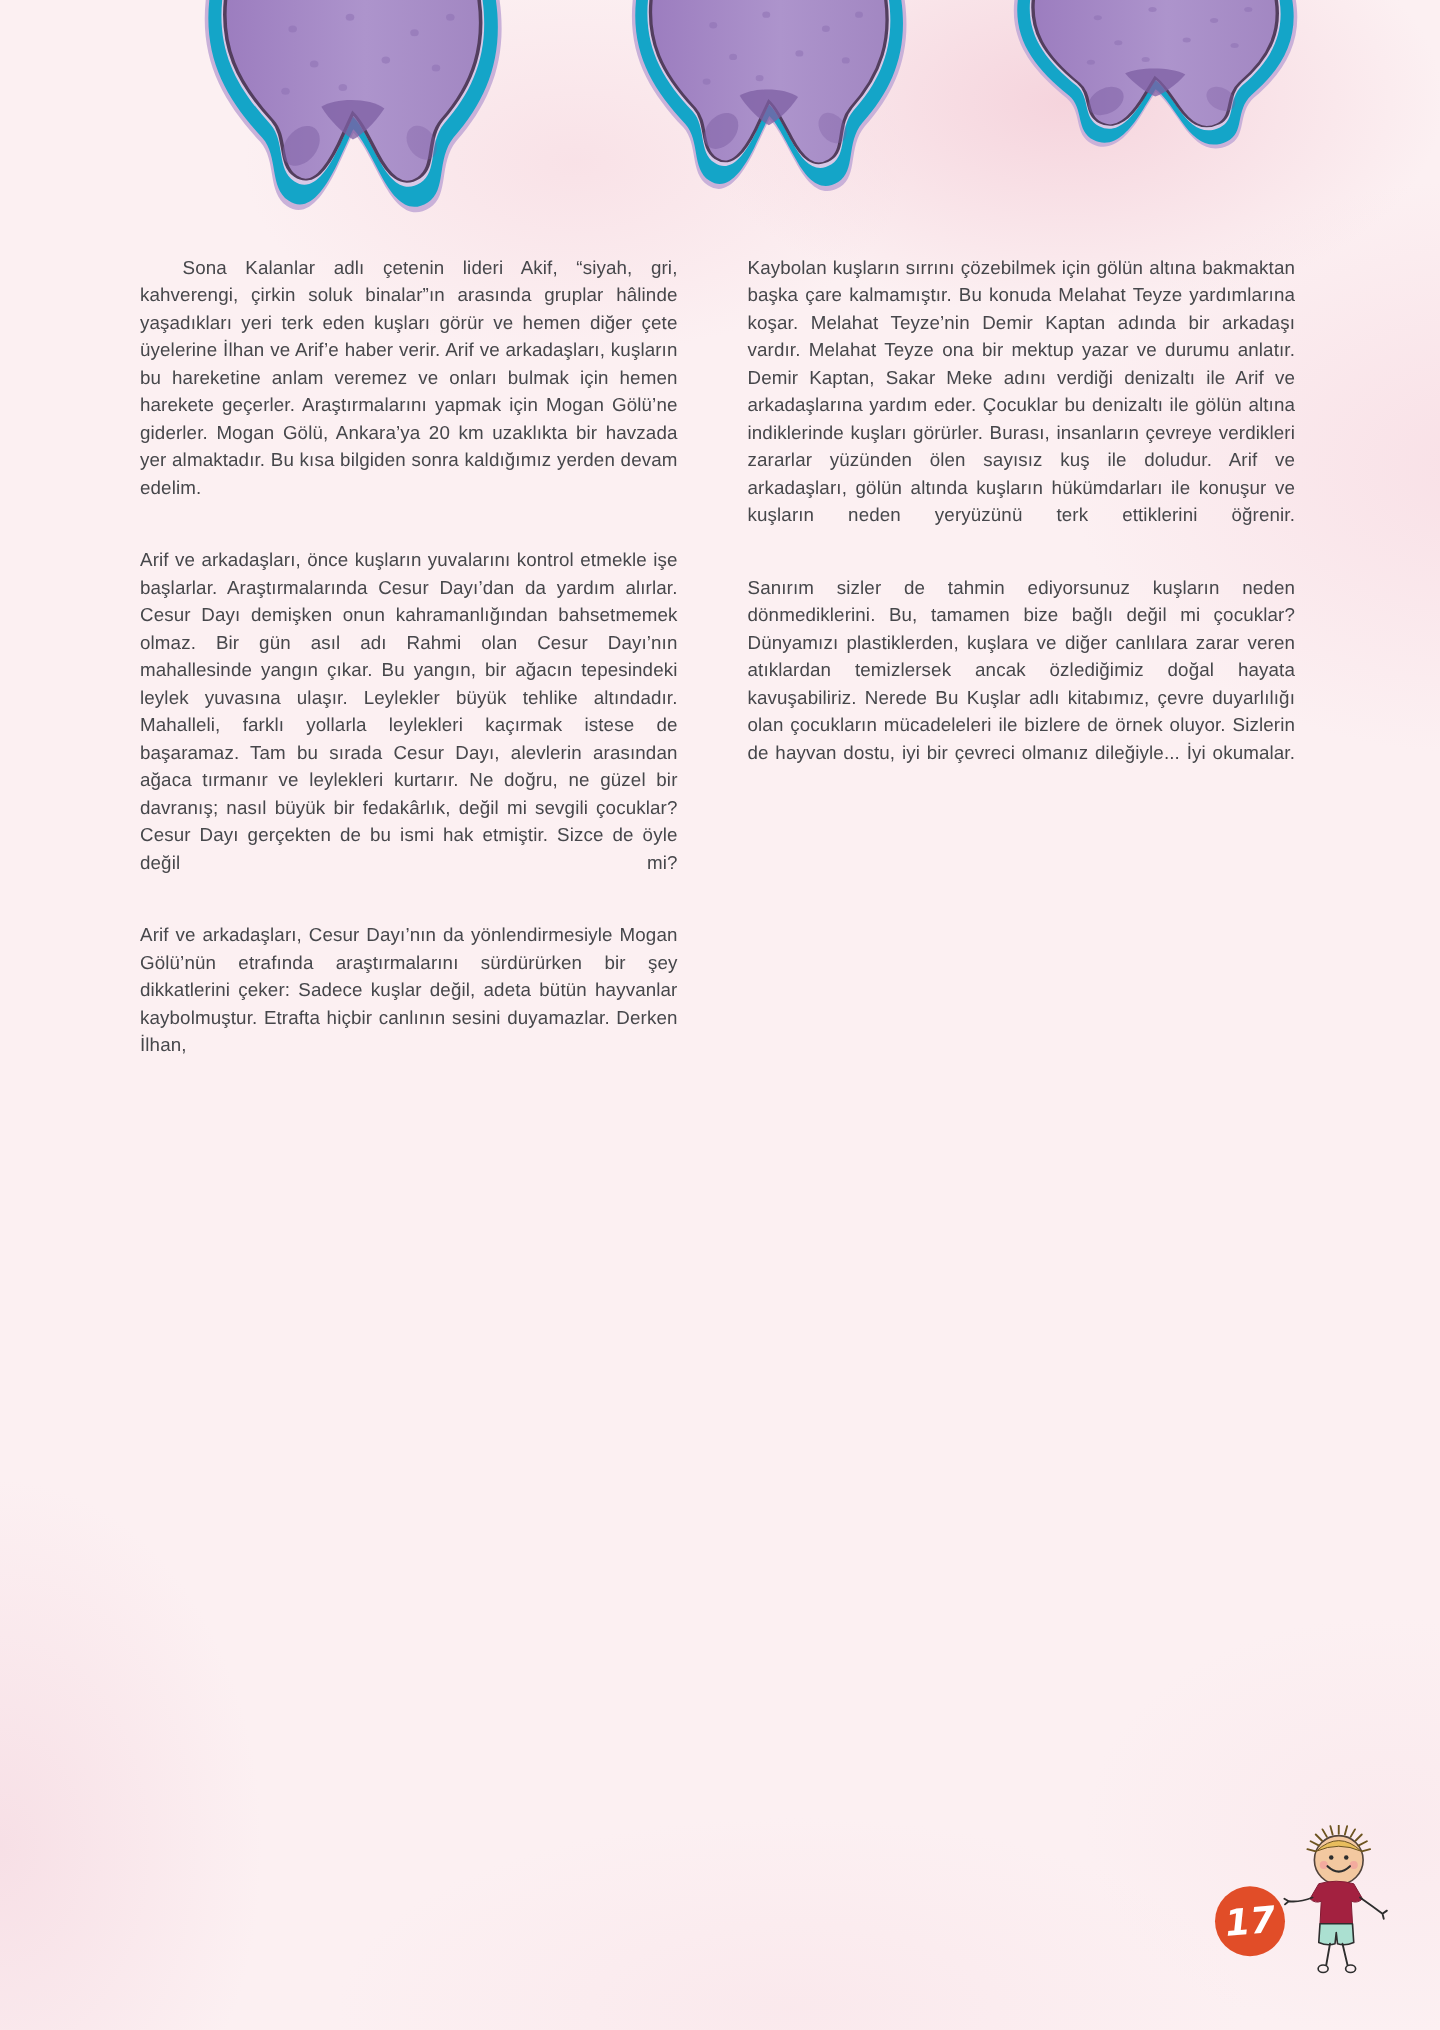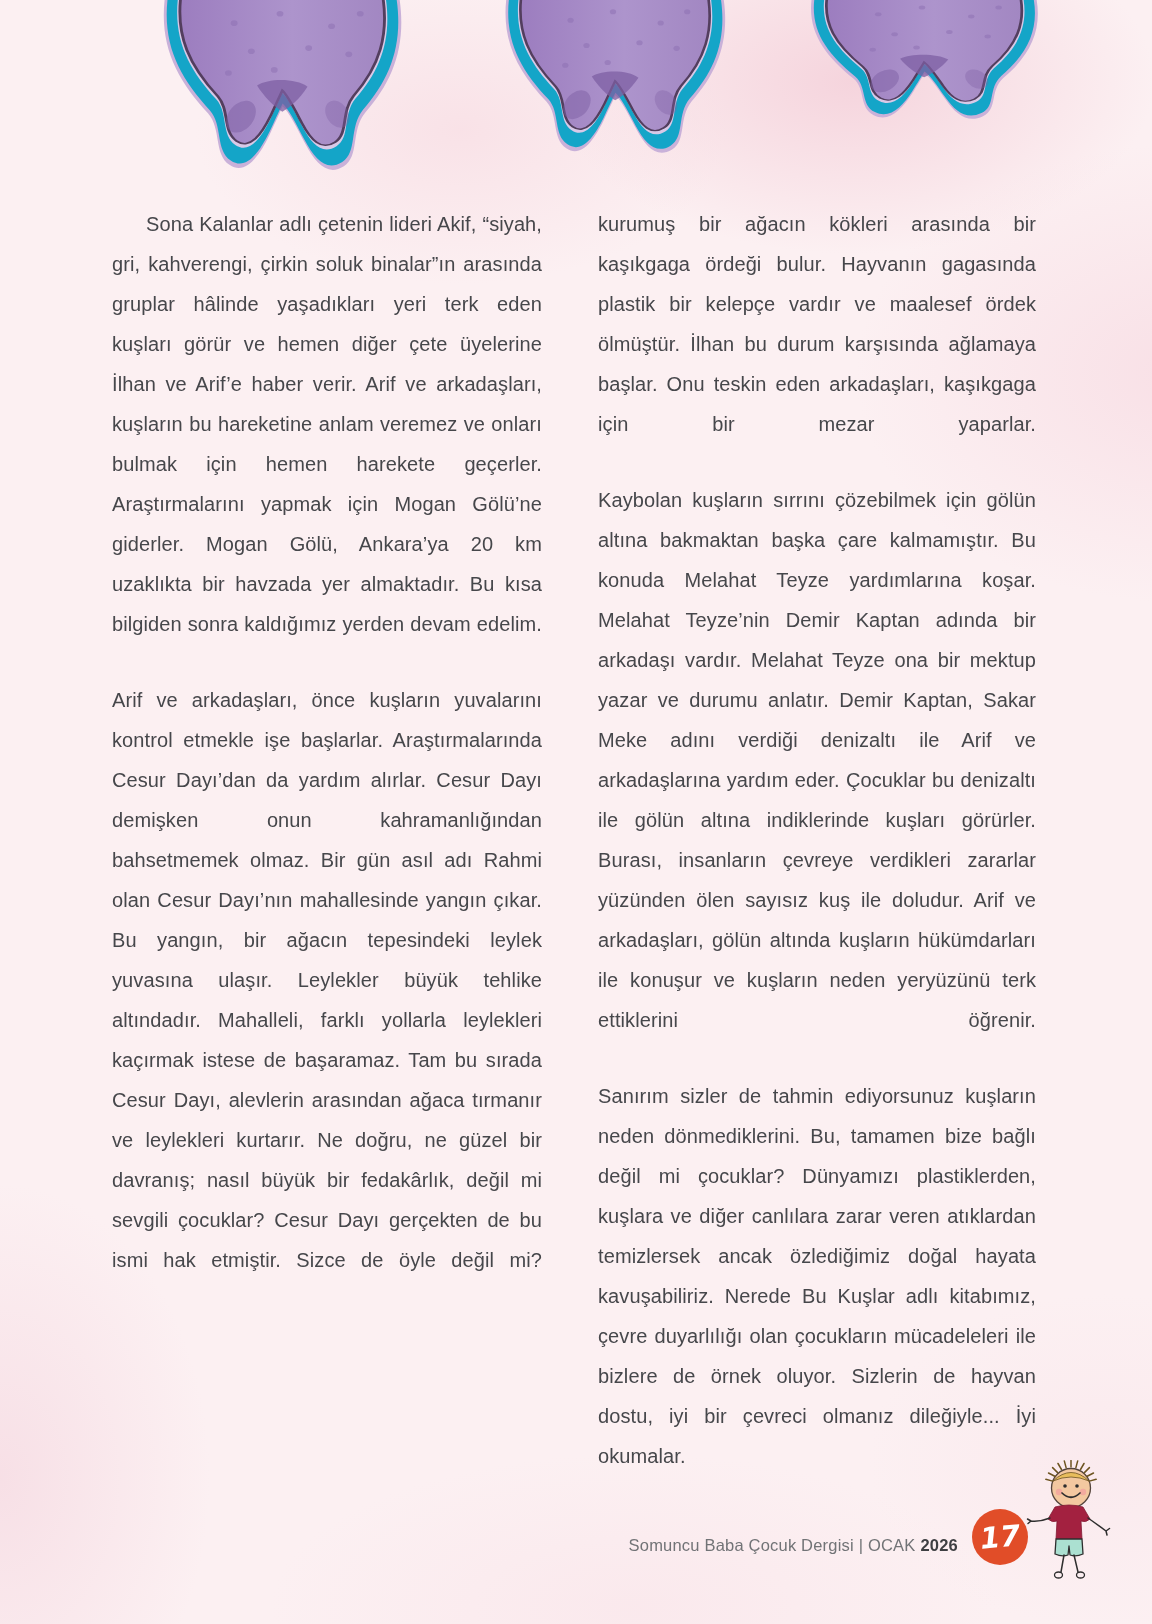--- a/index.html
+++ b/index.html
@@ -20,22 +20,22 @@
   .top-deco{position:absolute;left:0;top:0;}
   .content{
     position:absolute;left:112px;top:204px;width:924px;
     display:flex;gap:56px;
   }
   .col{box-sizing:border-box;}
   .col-left{width:430px;}
   .col-right{width:438px;}
   .para{
     margin:0 0 36px 0;
-    font-size:20px;
-    line-height:40px;
+    font-size:15px;
+    line-height:22px;
     color:#46474b;
     text-align:justify;
     text-align-last:justify;
     letter-spacing:0.1px;
   }
   .para:last-child{margin-bottom:0;margin-top:17px;}
   .para.indent{text-indent:34px;}
   .footer-caption{
     position:absolute;
     left:0;top:1536px;width:958px;
@@ -107,29 +107,28 @@
       </svg>
     <svg x="795" y="-8" width="254" height="134" viewBox="0 0 200 260" preserveAspectRatio="none">
         <use href="#tooth"></use>
       </svg>
   </svg>
 
   <main class="content">
     <section class="col col-left">
       <p class="para indent">Sona Kalanlar adlı çetenin lideri Akif, “siyah, gri, kahverengi, çirkin soluk binalar”ın arasında gruplar hâlinde yaşadıkları yeri terk eden kuşları görür ve hemen diğer çete üyelerine İlhan ve Arif’e haber verir. Arif ve arkadaşları, kuşların bu hareketine anlam veremez ve onları bulmak için hemen harekete geçerler. Araştırmalarını yapmak için Mogan Gölü’ne giderler. Mogan Gölü, Ankara’ya 20 km uzaklıkta bir havzada yer almaktadır. Bu kısa bilgiden sonra kaldığımız yerden devam edelim.</p>
       <p class="para">Arif ve arkadaşları, önce kuşların yuvalarını kontrol etmekle işe başlarlar. Araştırmalarında Cesur Dayı’dan da yardım alırlar. Cesur Dayı demişken onun kahramanlığından bahsetmemek olmaz. Bir gün asıl adı Rahmi olan Cesur Dayı’nın mahallesinde yangın çıkar. Bu yangın, bir ağacın tepesindeki leylek yuvasına ulaşır. Leylekler büyük tehlike altındadır. Mahalleli, farklı yollarla leylekleri kaçırmak istese de başaramaz. Tam bu sırada Cesur Dayı, alevlerin arasından ağaca tırmanır ve leylekleri kurtarır. Ne doğru, ne güzel bir davranış; nasıl büyük bir fedakârlık, değil mi sevgili çocuklar? Cesur Dayı gerçekten de bu ismi hak etmiştir. Sizce de öyle değil mi?</p>
+      <p class="para">Arif ve arkadaşları, Cesur Dayı’nın da yönlendirmesiyle Mogan Gölü’nün etrafında araştırmalarını sürdürürken bir şey dikkatlerini çeker: Sadece kuşlar değil, adeta bütün hayvanlar kaybolmuştur. Etrafta hiçbir canlının sesini duyamazlar. Derken İlhan,</p>
     </section>
     <section class="col col-right">
-      <p class="para">kurumuş bir ağacın kökleri arasında bir kaşıkgaga ördeği bulur. Hayvanın gagasında plastik bir kelepçe vardır ve maalesef ördek ölmüştür. İlhan bu durum karşısında ağlamaya başlar. Onu teskin eden arkadaşları, kaşıkgaga için bir mezar yaparlar.</p>
       <p class="para">Kaybolan kuşların sırrını çözebilmek için gölün altına bakmaktan başka çare kalmamıştır. Bu konuda Melahat Teyze yardımlarına koşar. Melahat Teyze’nin Demir Kaptan adında bir arkadaşı vardır. Melahat Teyze ona bir mektup yazar ve durumu anlatır. Demir Kaptan, Sakar Meke adını verdiği denizaltı ile Arif ve arkadaşlarına yardım eder. Çocuklar bu denizaltı ile gölün altına indiklerinde kuşları görürler. Burası, insanların çevreye verdikleri zararlar yüzünden ölen sayısız kuş ile doludur. Arif ve arkadaşları, gölün altında kuşların hükümdarları ile konuşur ve kuşların neden yeryüzünü terk ettiklerini öğrenir.</p>
       <p class="para">Sanırım sizler de tahmin ediyorsunuz kuşların neden dönmediklerini. Bu, tamamen bize bağlı değil mi çocuklar? Dünyamızı plastiklerden, kuşlara ve diğer canlılara zarar veren atıklardan temizlersek ancak özlediğimiz doğal hayata kavuşabiliriz. Nerede Bu Kuşlar adlı kitabımız, çevre duyarlılığı olan çocukların mücadeleleri ile bizlere de örnek oluyor. Sizlerin de hayvan dostu, iyi bir çevreci olmanız dileğiyle... İyi okumalar.</p>
     </section>
   </main>
 
-  <div class="footer-caption"><span>Somuncu Baba Çocuk Dergisi | OCAK</span><b>2026</b></div>
 
   <div class="page-badge">
     <span>17</span>
   </div>
 
   <svg class="kid" width="90" height="126" viewBox="0 0 90 126" aria-hidden="true">
 
     <circle cx="47" cy="28" r="19.5" fill="#f3c8a0" stroke="#53443c" stroke-width="1.3"></circle>
 
     <path d="M29,21 Q47,4 65,21 Q47,13 29,21 Z" fill="#e8bd5c" stroke="#6b5220" stroke-width="0.8"></path>

